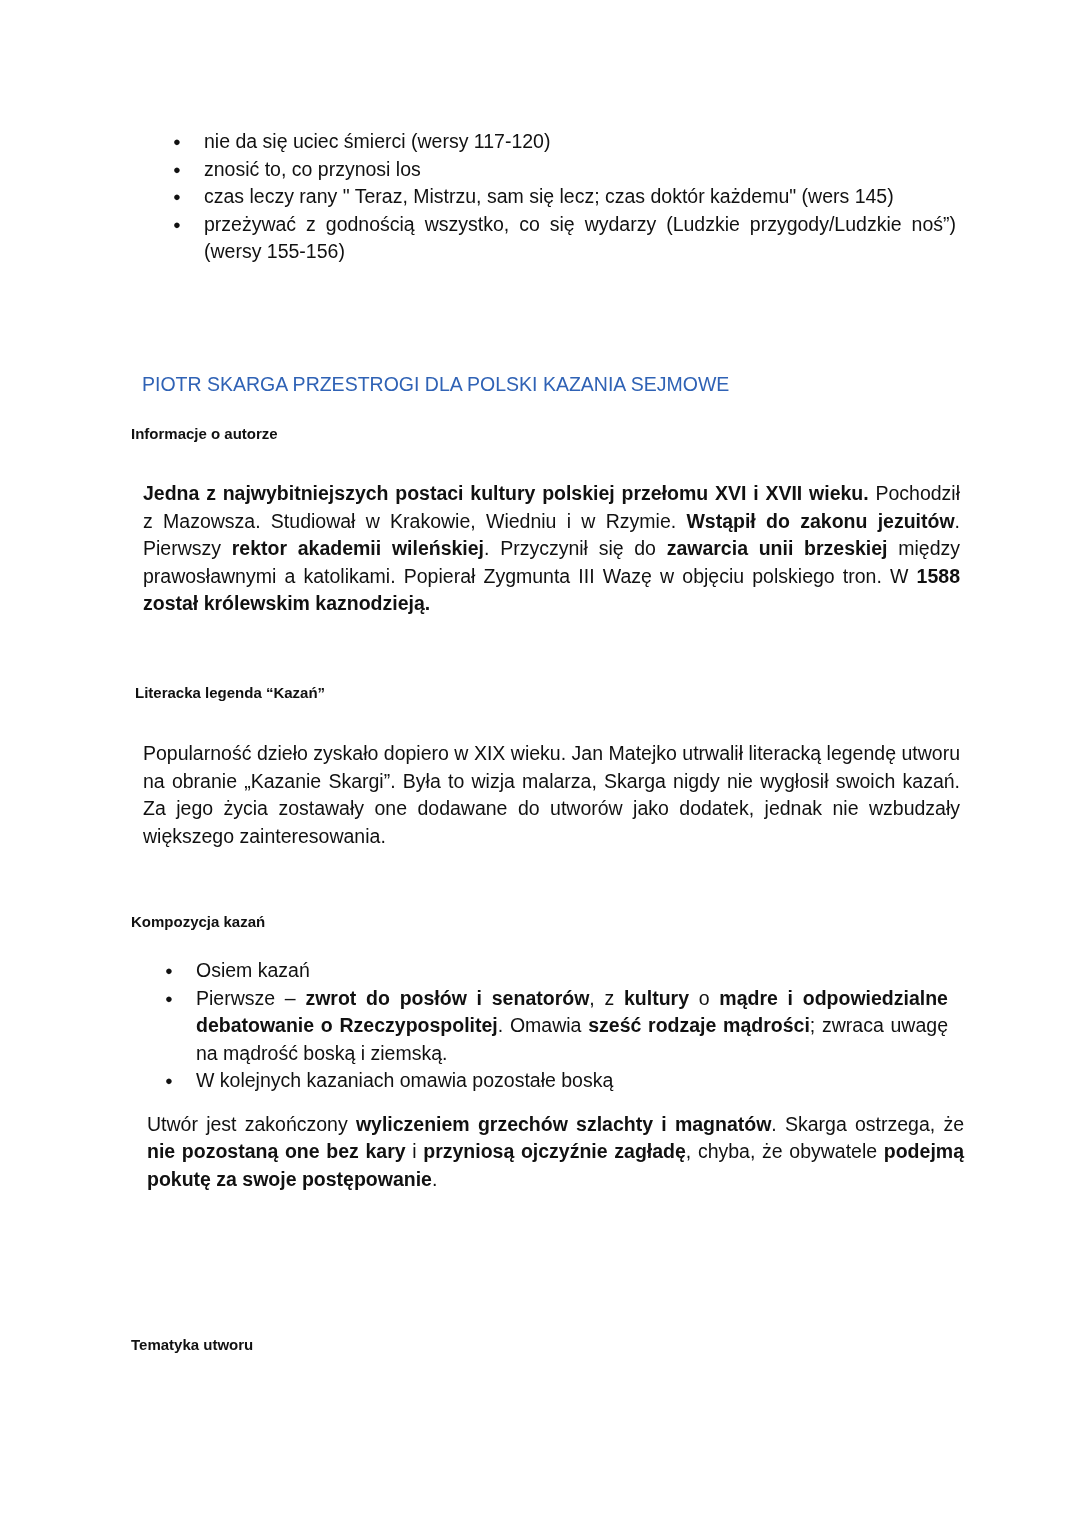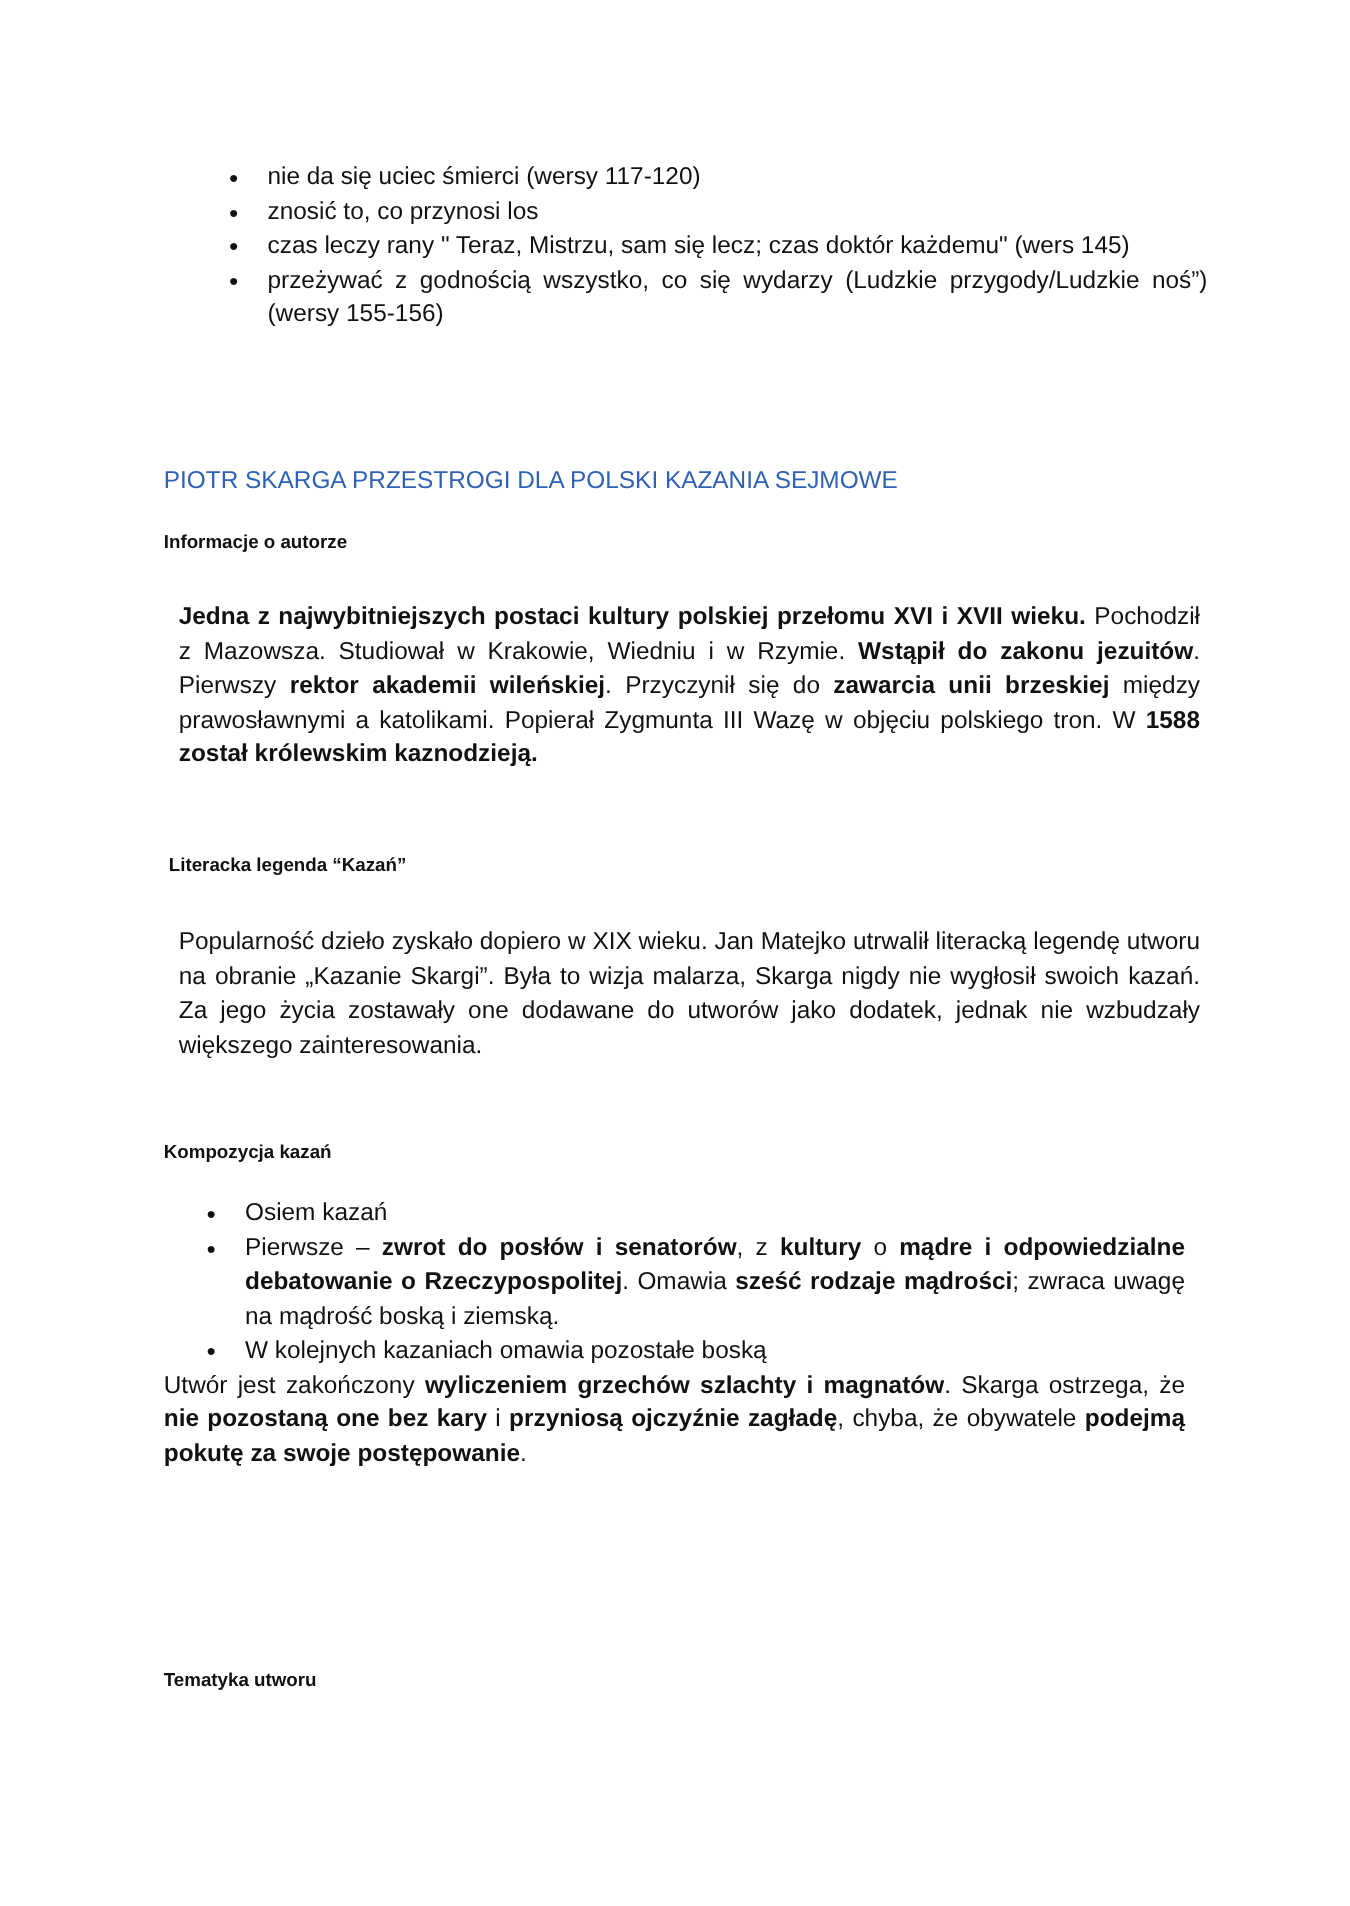--- a/index.html
+++ b/index.html
@@ -2,31 +2,31 @@
 <html><head>
 <meta charset="utf-8">
 <style>
   html, body { margin: 0; padding: 0; background: #ffffff; }
   body { width: 1080px; height: 1525px; position: relative; overflow: hidden;
          font-family: "Liberation Sans", sans-serif; color: #111; }
   .page { position: absolute; left: 131px; top: 128px; width: 817px; font-size: 19.5px; line-height: 27.5px; }
   ul.bullets { list-style: none; margin: 0; padding: 0; }
   ul.bullets li { position: relative; padding-left: 65px; text-align: justify; }
   ul.bullets li::before { content: "\25CF"; position: absolute; left: 34px; top: 0; font-size: 13px; }
-  .h-blue { color: #2f62b5; font-size: 19.5px; margin: 0; position: absolute; left: 0; }
+  .h-blue { color: #2f62b5; font-size: 19.5px; margin: 0; position: absolute; left: 11px; }
   .h-bold { font-weight: bold; margin: 0; position: absolute; left: 0; font-size: 15px; }
   .para { position: absolute; left: 0; width: 817px; text-align: justify; margin: 12px; }
   b { font-weight: bold; }
   .blk { position: absolute; left: 0; width: 817px; }
 </style>
 </head>
 <body>
 
 <div class="page">
-  <ul class="bullets" style="position:absolute;left:18px;top:0;width:817px;">
+  <ul class="bullets" style="position:absolute;left:8px;top:0;width:817px;">
     <li>nie da się uciec śmierci (wersy 117-120)</li>
     <li>znosić to, co przynosi los</li>
     <li>czas leczy rany " Teraz, Mistrzu, sam się lecz; czas doktór każdemu" (wers 145)</li>
     <li>przeżywać z godnością wszystko, co się wydarzy (Ludzkie przygody/Ludzkie noś”) (wersy 155-156)</li>
   </ul>
 
   <h1 class="h-blue" style="top: 243px; font-weight: normal; color: rgb(47, 98, 181);">PIOTR SKARGA PRZESTROGI DLA POLSKI KAZANIA SEJMOWE</h1>
 
   <h2 class="h-bold" style="top:292px;">Informacje o autorze</h2>
   <p class="para" style="top:340px;"><b>Jedna z najwybitniejszych postaci kultury polskiej przełomu XVI i XVII wieku.</b><span> Pochodził z Mazowsza. Studiował w Krakowie, Wiedniu i w Rzymie. </span><b>Wstąpił do zakonu jezuitów</b><span>. Pierwszy </span><b>rektor akademii wileńskiej</b><span>. Przyczynił się do </span><b>zawarcia unii brzeskiej</b><span> między prawosławnymi a katolikami. Popierał Zygmunta III Wazę w objęciu polskiego tron. W </span><b>1588 został królewskim kaznodzieją.</b></p>
@@ -34,17 +34,17 @@
   <h2 class="h-bold" style="top:551px;left:4px;">Literacka legenda “Kazań”</h2>
   <p class="para" style="top:600px;">Popularność dzieło zyskało dopiero w XIX wieku. Jan Matejko utrwalił literacką legendę utworu na obranie „Kazanie Skargi”. Była to wizja malarza, Skarga nigdy nie wygłosił swoich kazań. Za jego życia zostawały one dodawane do utworów jako dodatek, jednak nie wzbudzały większego zainteresowania.</p>
 
   <h2 class="h-bold" style="top:780px;">Kompozycja kazań</h2>
   <div class="blk" style="top:829px;">
     <ul class="bullets">
       <li><span>Osiem kazań</span></li>
       <li><span>Pierwsze – </span><b>zwrot do posłów i senatorów</b><span>, z </span><b>kultury</b><span> o </span><b>mądre i odpowiedzialne debatowanie o Rzeczypospolitej</b><span>. Omawia </span><b>sześć rodzaje mądrości</b><span>; zwraca uwagę na mądrość boską i ziemską.</span></li>
       <li><span>W kolejnych kazaniach omawia pozostałe boską</span></li>
     </ul>
-    <p class="para" style="position:relative;margin:0;text-align:justify;"><span>Utwór jest zakończony </span><b>wyliczeniem grzechów szlachty i magnatów</b><span>. Skarga ostrzega, że </span><b>nie pozostaną one bez kary</b><span> i </span><b>przyniosą ojczyźnie zagładę</b><span>, chyba, że obywatele </span><b>podejmą pokutę za swoje postępowanie</b><span>.</span></p>
+    <p class="para" style="position:relative;margin:16px;text-align:justify;"><span>Utwór jest zakończony </span><b>wyliczeniem grzechów szlachty i magnatów</b><span>. Skarga ostrzega, że </span><b>nie pozostaną one bez kary</b><span> i </span><b>przyniosą ojczyźnie zagładę</b><span>, chyba, że obywatele </span><b>podejmą pokutę za swoje postępowanie</b><span>.</span></p>
   </div>
 
   <h2 class="h-bold" style="top:1203px;">Tematyka utworu</h2>
 </div>
 
 </body></html>

